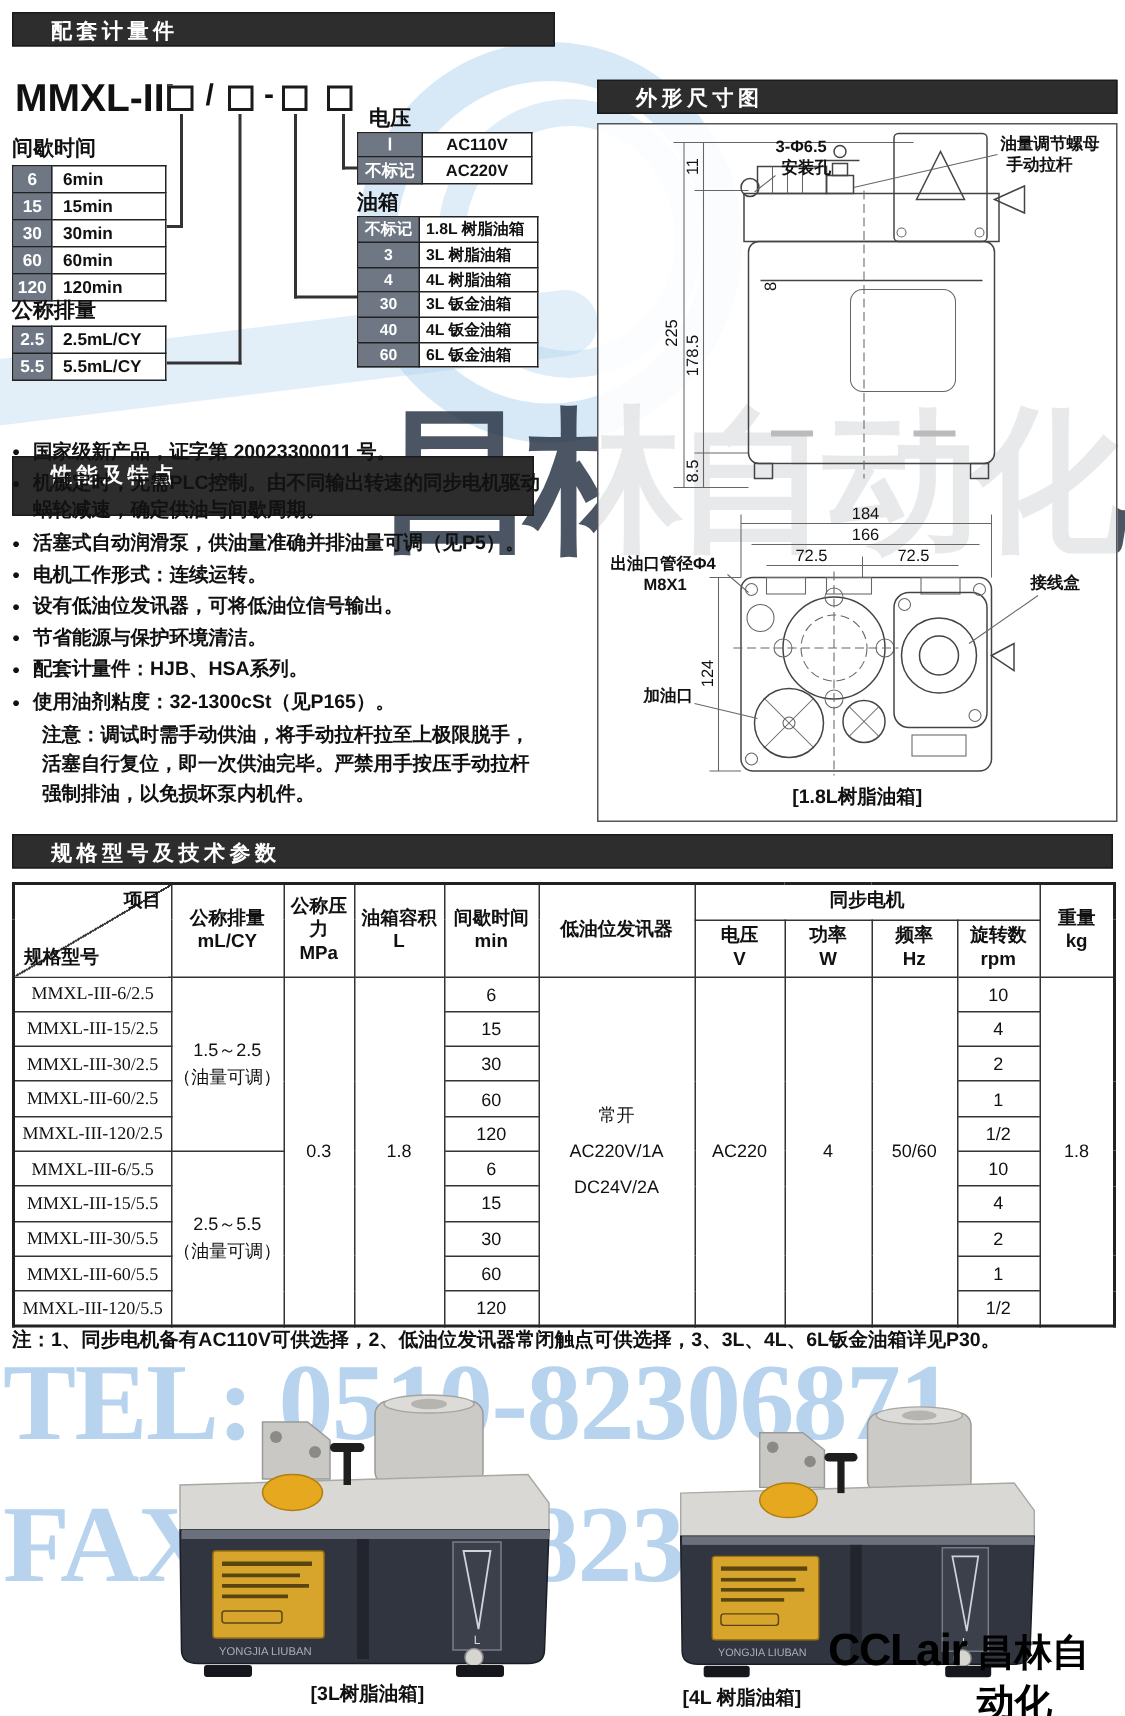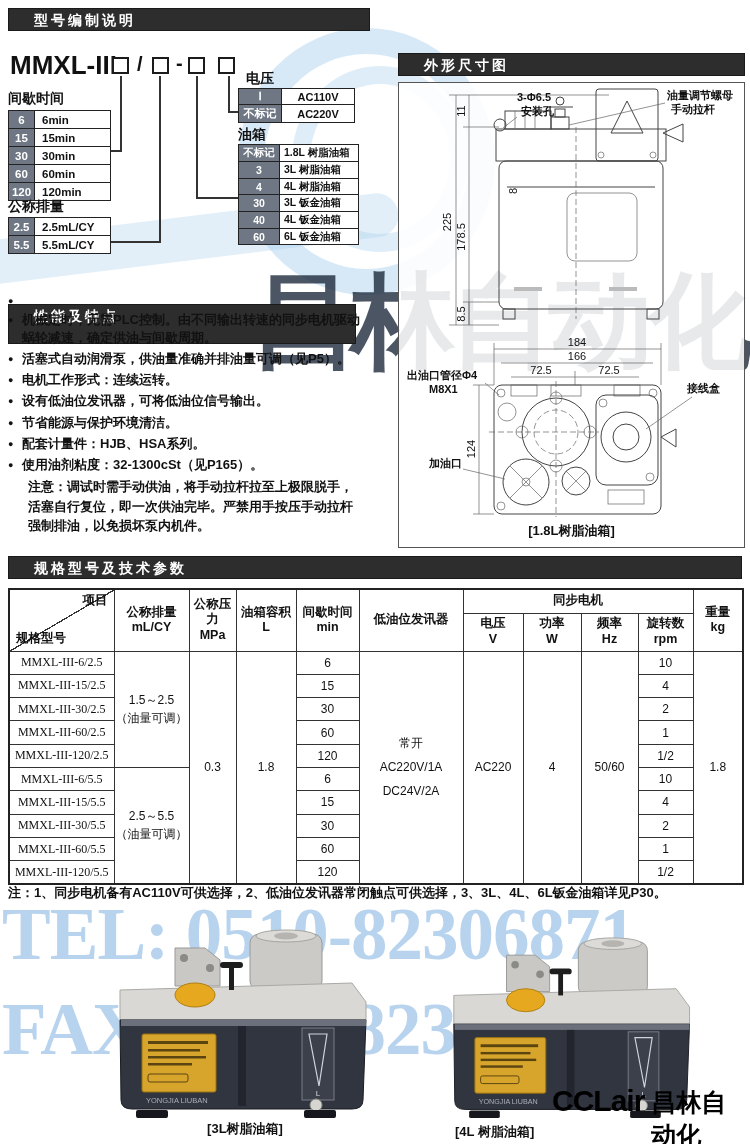--- a/index.html
+++ b/index.html
@@ -84,21 +84,21 @@
 <div id="page">
 
   <div class="arc arc1"></div>
   <div class="arc arc2"></div>
   <div class="band"></div>
   <div class="wm-big">昌林自动化</div>
   <div class="wm-line wm-tel">TEL: 0510-82306871</div>
   <div class="wm-line wm-fax">FAX: 0510-82306871</div>
 
   <div class="bar" style="left:8px;top:8px;width:362px;height:23px;">
-      <span>型号编制说明</span>
+      <span>配套计量件</span>
     </div>
   <div class="bar" style="left:398px;top:53px;width:347px;height:23px;">
       <span>外形尺寸图</span>
     </div>
   <div class="bar" style="left:8px;top:268px;width:348px;height:40px;margin-top:36px;">
       <span>性能及特点</span>
     </div>
   <div class="bar" style="left:8px;top:556px;width:734px;height:23px;">
       <span>规格型号及技术参数</span>
     </div>
@@ -196,20 +196,21 @@
     <tr>
           <td class="key">60</td>
           <td class="val">6L 钣金油箱</td>
         </tr>
   </tbody>
     </table>
 
   <div class="features">
     <div class="feat">
         <span class="dot">●</span>
+        <span>国家级新产品，证字第 20023300011 号。</span>
       </div>
     <div class="feat">
         <span class="dot">●</span>
         <span>机械定时，无需PLC控制。由不同输出转速的同步电机驱动蜗轮减速，确定供油与间歇周期。</span>
       </div>
     <div class="feat">
         <span class="dot">●</span>
         <span>活塞式自动润滑泵，供油量准确并排油量可调（见P5）。</span>
       </div>
     <div class="feat">

